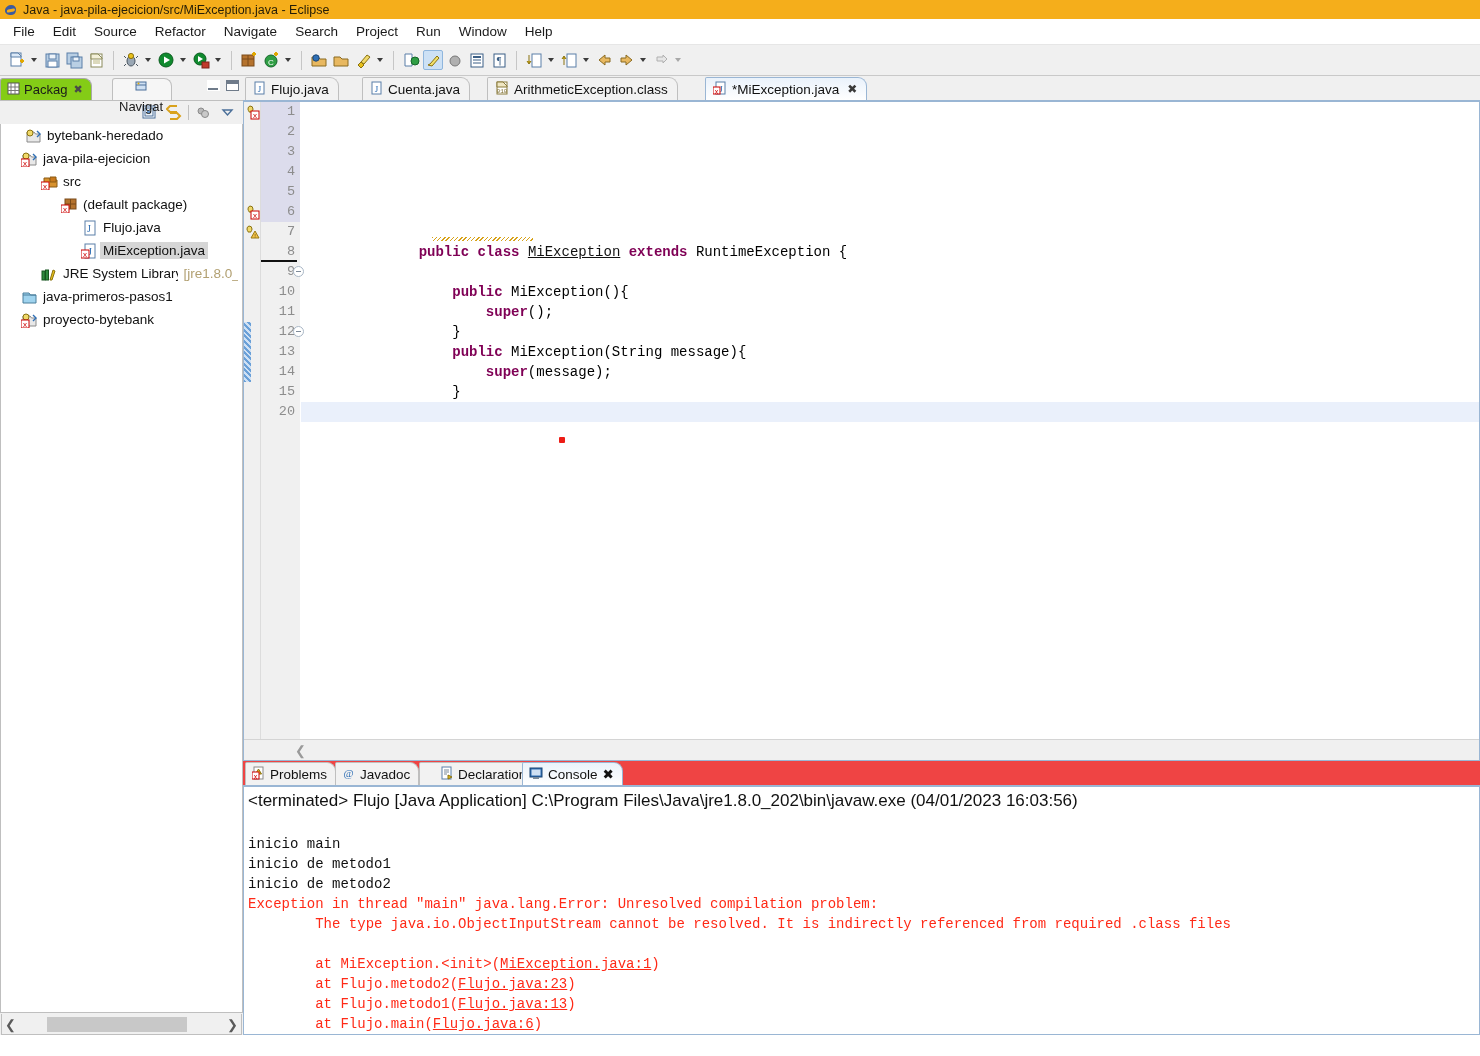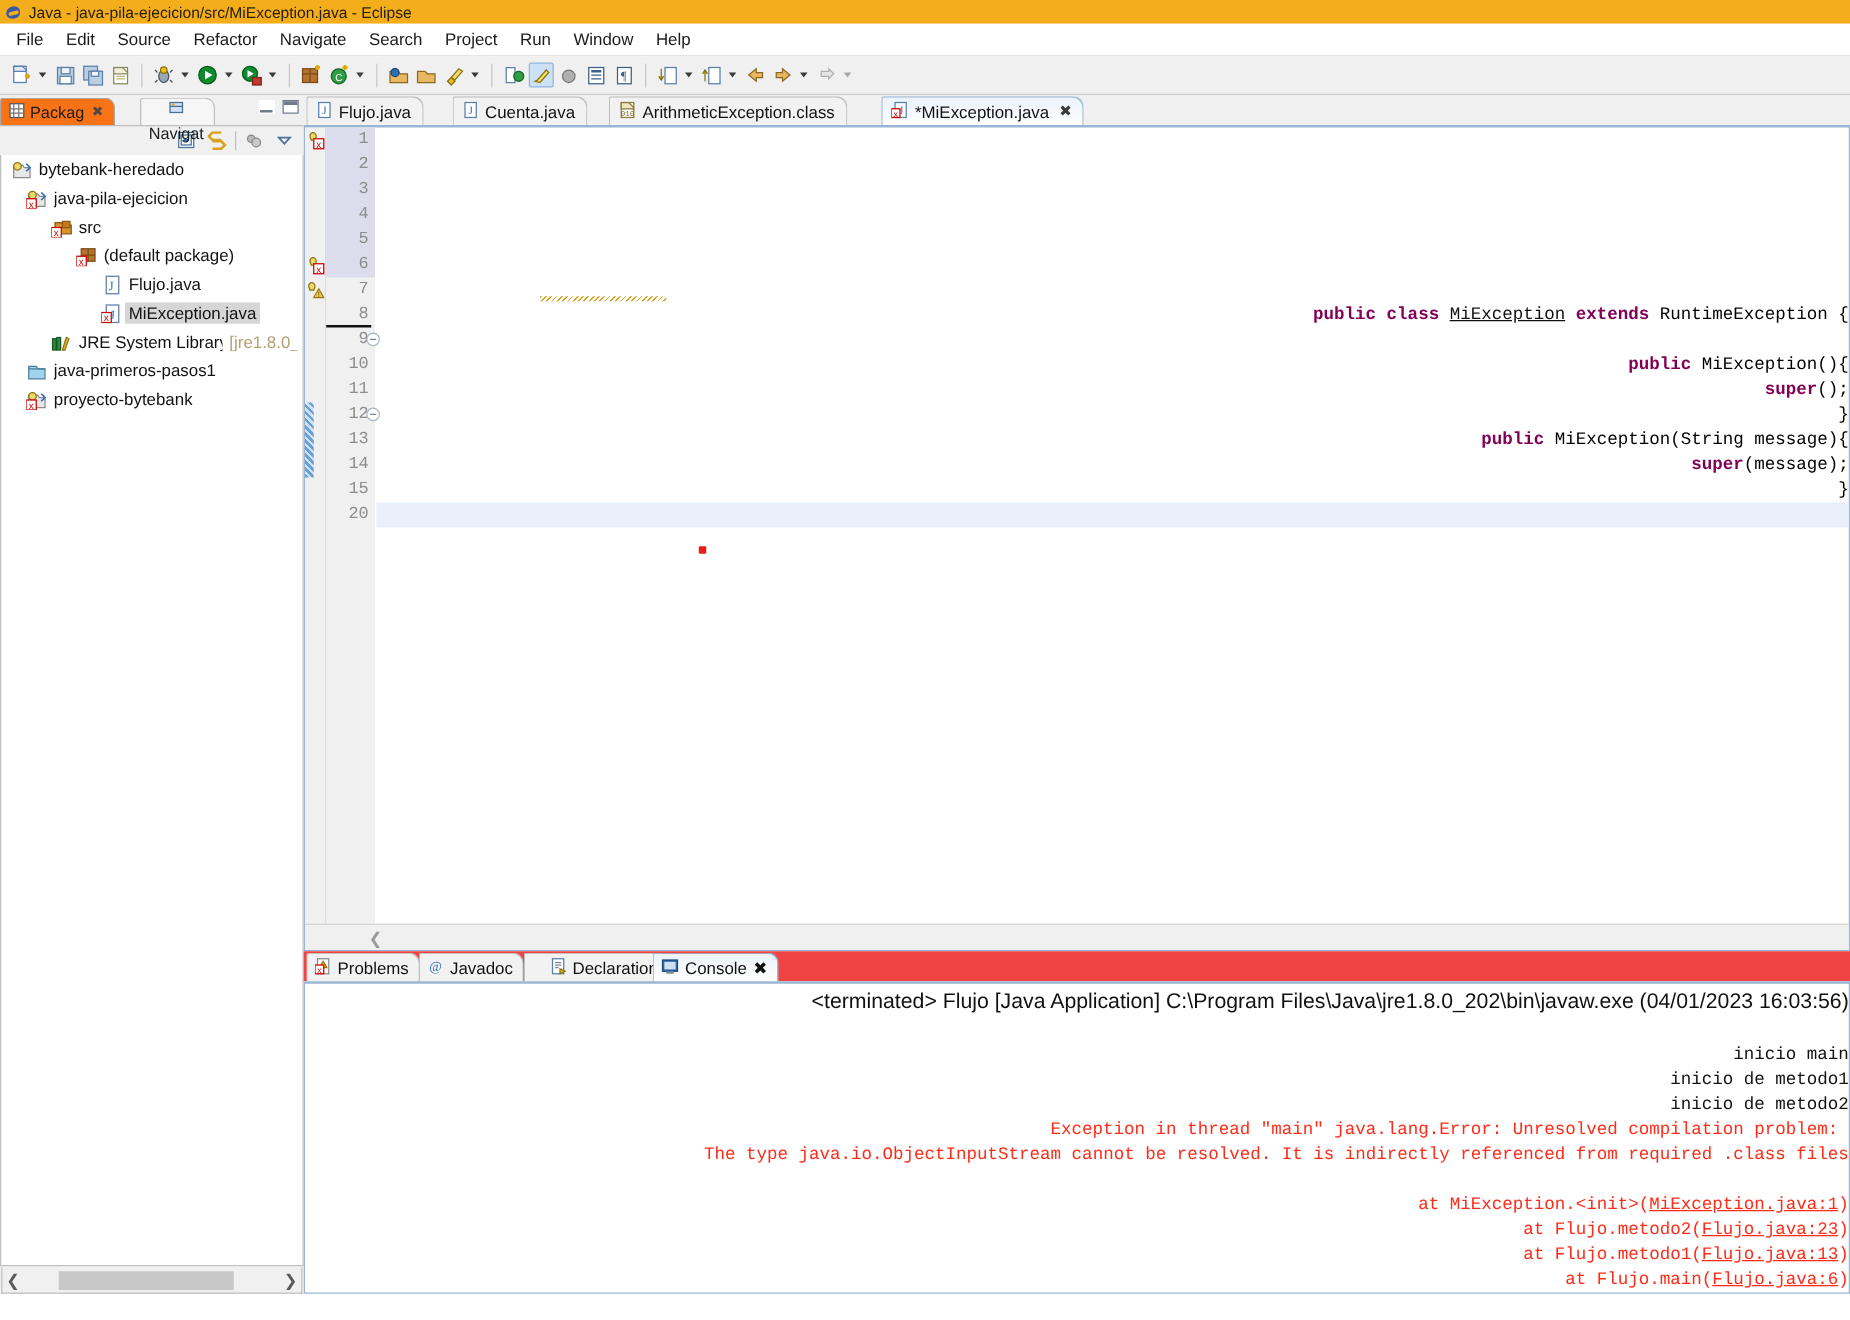--- a/index.html
+++ b/index.html
@@ -1,21 +1,21 @@
 <!DOCTYPE html>
 <html><head>
 <meta charset="utf-8">
 <style>
   * { box-sizing: border-box; margin: 0; padding: 0; }
   html, body {
     width: 1480px; height: 1056px;
     font-family: "Liberation Sans", sans-serif;
     background: #fff; overflow: hidden;
   }
-  #app { position: relative; width: 1480px; height: 1056px; text-align: right; }
+  #app { position: relative; width: 1480px; height: 1056px; }
 
   
   .titlebar {
     height: 19px; background: #f5ae1b;
     display: flex; align-items: center; gap: 6px;
     padding-left: 5px; font-size: 12.5px; color: #241d07;
   }
   .ecl-logo {
     width: 12px; height: 12px; position: relative; flex: 0 0 auto;
   }
@@ -75,21 +75,21 @@
   }
   .viewtabs { height: 24px; position: relative; }
   .vtab {
     position: absolute; top: 2px; height: 22px;
     display: flex; align-items: center; gap: 4px;
     padding: 0 8px 0 6px; font-size: 13px; color: #1a1a1a;
     border: 1px solid #bfbfbf; border-bottom: none;
     border-radius: 3px 8px 0 0; background: #f6f6f6;
   }
   .vtab.sel {
-    background: #f97316; border-color: #a9a9a9; z-index: 3;
+    background: #84cc16; border-color: #a9a9a9; z-index: 3;
     font-weight: normal;
   }
   .vtab .tclose { font-size: 11px; color: #4a4a4a; margin-left: 2px; }
   .vt-minmax {
     position: absolute; right: 4px; top: 4px;
     display: flex; gap: 6px; align-items: center;
   }
   .vt-minmax span {
     display: inline-block; width: 13px; height: 11px;
     border: 1px solid #6f7b8a; position: relative; background: #fff;
@@ -482,21 +482,21 @@
         </span>
         <span class="vti">
           <svg width="15" height="15">
               <path d="M3 5h9l-4.5 5z" fill="none" stroke="#4a6f99" stroke-width="1.4"></path>
             </svg>
         </span>
       </div>
 
       <div class="treebox">
 
-        <div class="trow" style="padding-left:8px">
+        <div class="trow" style="padding-left:24px">
           <span class="ticon">
             <svg width="17" height="16">
                 <path d="M2 4h7l1.5 2H15v8H2z" fill="#e8e8e8" stroke="#8a8a8a"></path>
                 <circle cx="5" cy="5" r="3" fill="#f0d96a" stroke="#8a7210"></circle>
                 <path d="M12 3l3 3-3 3" fill="none" stroke="#2f6fb5" stroke-width="1.4"></path>
               </svg>
           </span>
           <span class="tlabel">bytebank-heredado</span>
         </div>
 

